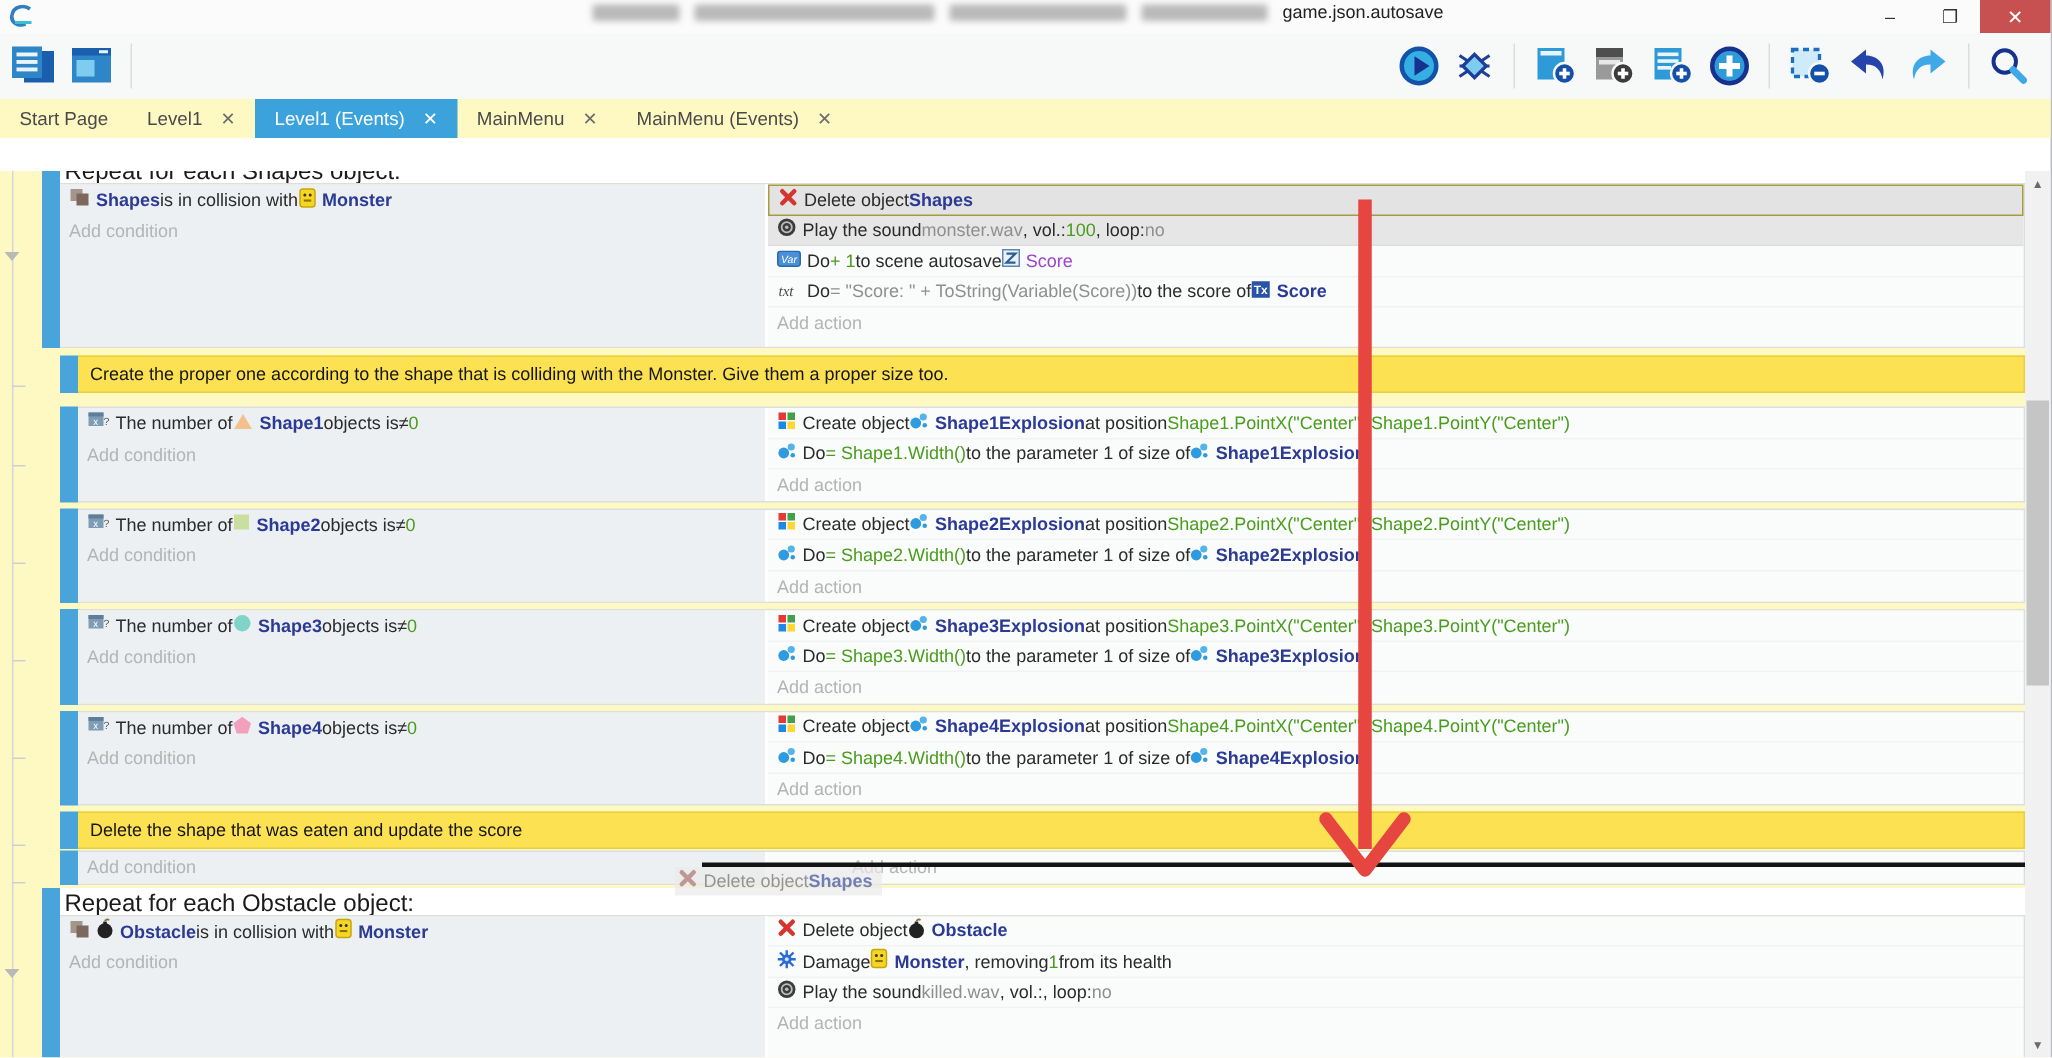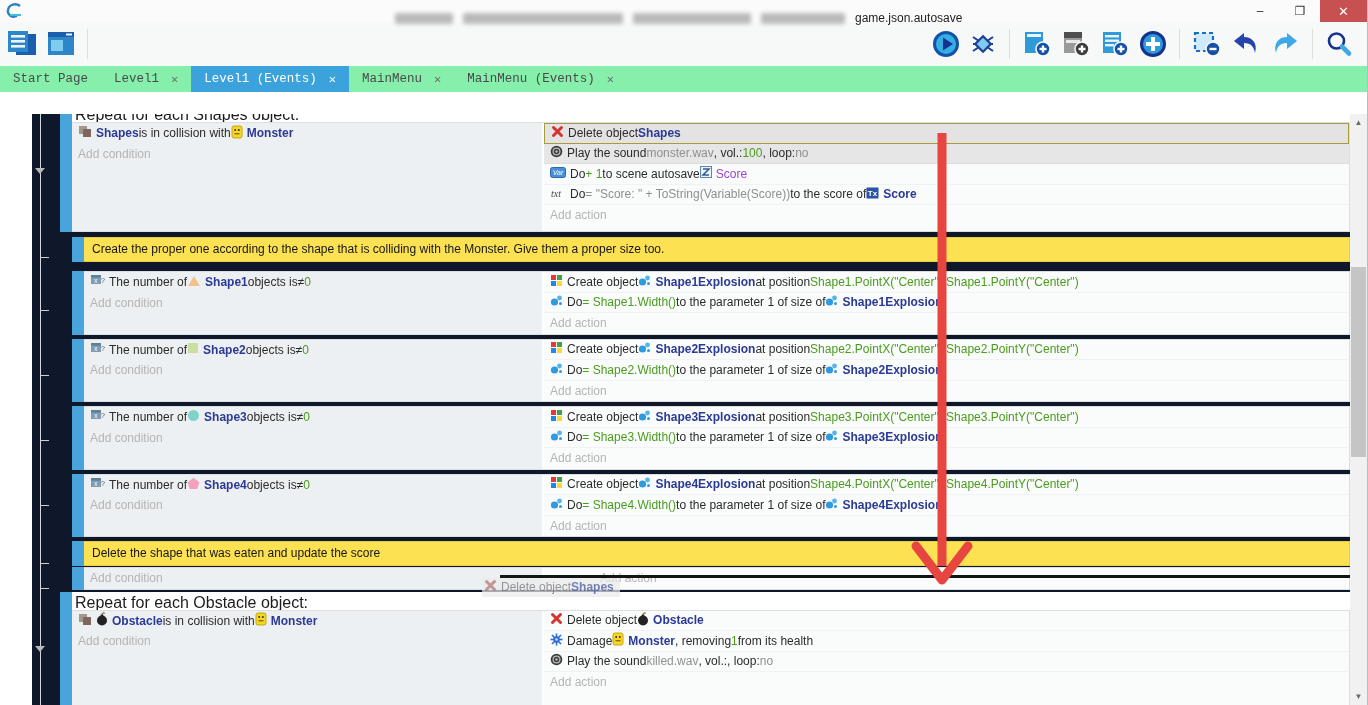--- a/index.html
+++ b/index.html
@@ -2,47 +2,47 @@
 <html><head>
 <meta charset="utf-8">
 <style>
   * { margin:0; padding:0; box-sizing:border-box; }
   html,body { width:1368px; height:705px; font-family:"Liberation Sans", sans-serif; background:#fff; overflow:hidden; }
   .window { position:relative; width:1368px; height:705px; background:#fff; border-right:1px solid #b9bdc1; }
 
   
   .titlebar { position:relative; height:22px; background:#fbfbfb; display:flex; align-items:center; }
   .logo { margin-left:6px; width:18px; height:16px; display:inline-block; }
-  .title-center { position:absolute; left:395px; top:11px; display:flex; align-items:center; gap:10px; }
+  .title-center { position:absolute; left:395px; top:1px; display:flex; align-items:center; gap:10px; }
   .blurseg { height:11px; background:#b9b9b9; filter:blur(2px); border-radius:2px; }
   .title-text { font-size:12px; color:#222; }
   .win-controls { position:absolute; right:0; top:0; height:22px; display:flex; }
   .winbtn { width:40px; height:22px; display:flex; align-items:center; justify-content:center; font-size:12px; color:#333; cursor:default; }
   .winbtn.close { width:47px; background:#c75050; color:#fff; font-size:13px; }
 
   
   .menubar { height:22px; background:#f7f8f8; display:flex; align-items:center; gap:0; border-bottom:1px solid #f0f0f0;}
   .menu-item { padding:0 9px; font-size:12px; color:#1b1b1b; }
 
   
   .toolbar { height:44px; background:#f7f8f8; display:flex; align-items:center; }
   .tb-left { display:flex; align-items:center; margin-left:6px; gap:8px; }
   .tb-right { display:flex; align-items:center; margin-left:auto; margin-right:14px; gap:9px; }
   .tb-sep { width:1px; height:30px; background:#dcdcdc; margin:0 3px; }
   .tbicon { display:inline-flex; align-items:center; justify-content:center; }
 
   
-  .tabbar { height:26px; background:#86efac; display:flex; align-items:stretch;font-family:Liberation Mono, monospace; }
+  .tabbar { height:26px; background:#fef9c3; display:flex; align-items:stretch; }
   .tab { display:flex; align-items:center; padding:0 13px; font-size:12.5px; color:#4a4a4a; gap:12px; }
   .tab .x { color:#6e6e6e; font-size:12px; }
   .tab.active { background:#3ba2dc; color:#fff; }
   .tab.active .x { color:#fff; }
 
   
-  .events-viewport { position:absolute; top:114px; left:0; right:17px; bottom:0; background:#0f172a; overflow:hidden;margin-left:32px; }
+  .events-viewport { position:absolute; top:114px; left:0; right:17px; bottom:0; background:#fef9c3; overflow:hidden; }
   .events-gutterline { position:absolute; left:8px; top:0; bottom:0; width:1px; background:#d6d6d6; }
   #events-content { position:absolute; left:0; top:-10px; right:0; }
 
   .event-block { display:flex; position:relative; }
   .evt-bar { width:12px; background:#4aa4dc; flex:0 0 12px; }
   .evt-main { flex:1; display:flex; flex-direction:column; }
   .evt-header { font-size:16px; color:#1b1b1b; padding:2px 0 2px 3px; height:18px; background:#fff; white-space:nowrap; }
   .evt-body { display:flex; flex:1; border:1px solid #dcdfe2; border-left:none; }
   .cond-col { background:#edf0f2; flex:0 0 auto; }
   .act-col { background:#fafbfb; flex:1; border-left:2px solid #ffffff; }

